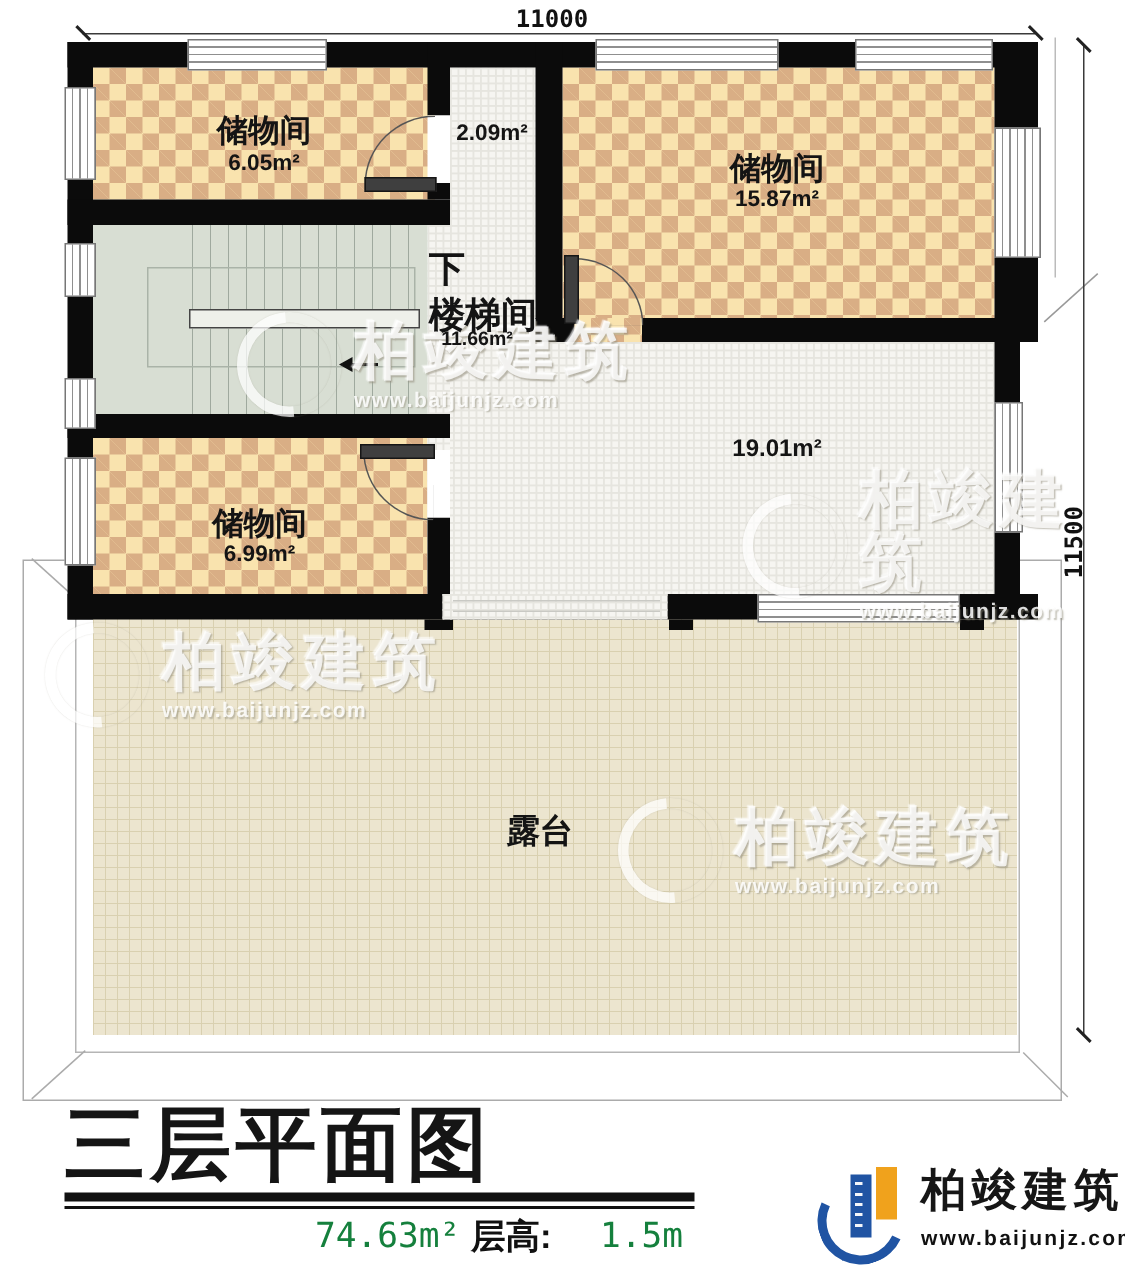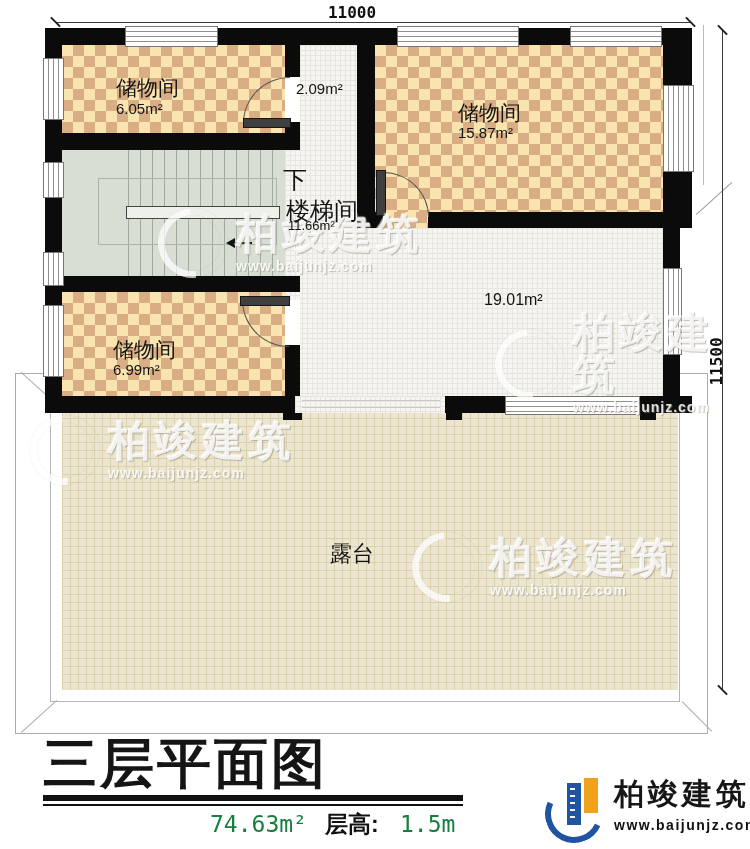--- a/index.html
+++ b/index.html
@@ -22,21 +22,21 @@
     background-size:8px 8px;}
   .stairbase{position:absolute;background:#d8ded3;}
   .treads{position:absolute;background-image:repeating-linear-gradient(to right,#9fa99e 0 1px,transparent 1px 12px);}
   .win-h{position:absolute;background-color:#fff;border:1px solid #777;
     background-image:repeating-linear-gradient(to bottom,transparent 0 4px,#8f8f8f 4px 5px);}
   .win-v{position:absolute;background-color:#fff;border:1px solid #777;
     background-image:repeating-linear-gradient(to right,transparent 0 4px,#8f8f8f 4px 5px);}
   .gap{position:absolute;background:#fff;}
   .arc{position:absolute;border:1.5px solid #555;}
   .leaf{position:absolute;background:#3f3f3f;border:1px solid #161616;}
-  .lbl{position:absolute;font-weight:normal;color:#141414;text-align:left;line-height:1.15;white-space:nowrap;}
+  .lbl{position:absolute;font-weight:bold;color:#141414;text-align:center;line-height:1.15;white-space:nowrap;}
   .dim{position:absolute;background:#3a3a3a;}
   .thin{position:absolute;background:#aaa;}
   .dimlbl{position:absolute;font-family:"DejaVu Sans Mono",monospace;font-weight:bold;
           font-size:16px;color:#111;text-align:center;white-space:nowrap;}
   .tick{position:absolute;width:13px;height:2px;background:#222;}
   .parapet{position:absolute;background:#fff;border:1px solid #ababab;}
   .mitre{position:absolute;height:1px;background:#ababab;}
   .wm{position:absolute;display:flex;align-items:center;gap:8px;pointer-events:none;}
   .wm-swoosh{width:56px;height:56px;border-radius:50%;border:7px solid rgba(255,255,255,0.72);
     border-top-color:transparent;border-right-color:transparent;transform:rotate(40deg);
@@ -163,32 +163,32 @@
   <div class="lbl" style="left:286px;top:197px;width:66px;font-size:24px;">楼梯间</div>
   <div class="lbl" style="left:288px;top:219px;width:60px;font-size:13px;">11.66m²</div>
   <div class="lbl" style="left:113px;top:338px;width:120px;font-size:21px;">储物间</div>
   <div class="lbl" style="left:113px;top:361px;width:120px;font-size:15px;">6.99m²</div>
   <div class="lbl" style="left:484px;top:291px;width:68px;font-size:16px;">19.01m²</div>
   <div class="lbl" style="left:330px;top:541px;width:60px;font-size:22px;">露台</div>
 
   <div class="dim" style="left:55px;top:22px;width:635px;height:1px;"></div>
   <div class="tick" style="left:49px;top:21px;transform:rotate(45deg);"></div>
   <div class="tick" style="left:684px;top:21px;transform:rotate(45deg);"></div>
-  <div class="dimlbl" style="left:312px;top:3px;width:80px;">11000</div>
+  <div class="dimlbl" style="left:328px;top:3px;width:80px;">11000</div>
 
   <div class="dim" style="left:722px;top:30px;width:1px;height:660px;"></div>
   <div class="tick" style="left:716px;top:29px;transform:rotate(45deg);"></div>
   <div class="tick" style="left:716px;top:689px;transform:rotate(45deg);"></div>
   <div class="dimlbl" style="left:686px;top:352px;width:60px;transform:rotate(-90deg);">11500</div>
 
   <div class="title" style="left:43px;top:736px;">三层平面图</div>
   <div class="abs" style="left:43px;top:795px;width:420px;height:6px;background:#111;"></div>
   <div class="abs" style="left:43px;top:804px;width:420px;height:2px;background:#111;"></div>
   <div class="infoval" style="left:210px;top:813px;">74.63m²</div>
-  <div class="infotxt" style="left:325px;top:813px;">层高:</div>
+  <div class="infotxt" style="left:314px;top:813px;">层高:</div>
   <div class="infoval" style="left:400px;top:813px;">1.5m</div>
 
   <div class="abs" style="left:545px;top:773px;width:66px;height:64px;">
     <div class="abs" style="left:0;top:12px;width:46px;height:46px;border-radius:50%;border:6px solid transparent;border-left-color:#2054a3;border-bottom-color:#2054a3;transform:rotate(-20deg);"></div>
     <div class="abs" style="left:22px;top:10px;width:14px;height:42px;background:#2054a3;background-image:repeating-linear-gradient(to bottom,rgba(255,255,255,0.95) 0 2px,transparent 2px 7px);background-size:5px 80%;background-repeat:no-repeat;background-position:3px 5px;"></div>
     <div class="abs" style="left:39px;top:5px;width:14px;height:35px;background:#f0a21c;"></div>
   </div>
   <div class="logo-text" style="left:614px;top:779px;">柏竣建筑</div>
   <div class="logo-url" style="left:614px;top:818px;">www.baijunjz.com</div>
 

